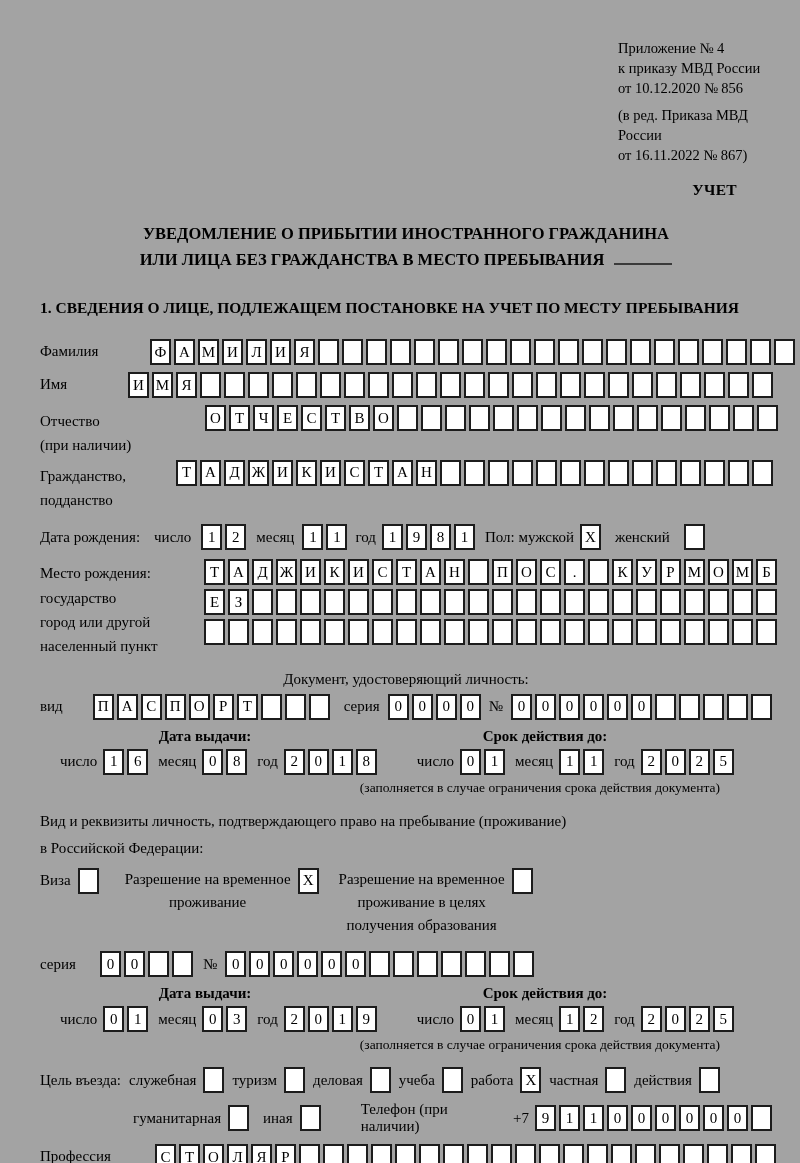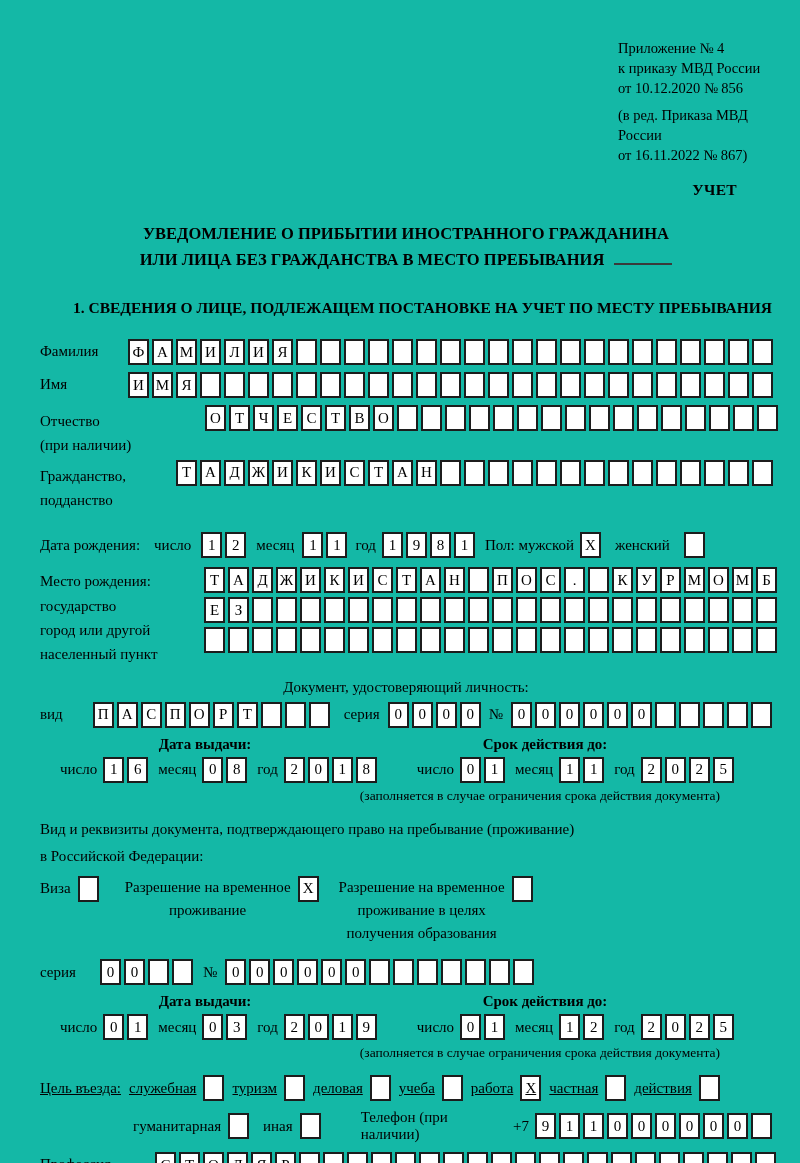--- a/index.html
+++ b/index.html
@@ -1,29 +1,29 @@
 <!DOCTYPE html>
 <html><head>
 <meta charset="utf-8">
 <style>
   html,body{margin:0;padding:0;background:#ffffff;}
   .page{
     width:800px;height:1163px;box-sizing:border-box;
     padding:38px 28px 10px 40px;
     font-family:"Liberation Serif","DejaVu Serif",serif;
-    font-size:15px;color:#000;background:#14b8a6;overflow:hidden;position:relative;
+    font-size:15px;color:#000;background:#a3a3a3;overflow:hidden;position:relative;
   }
   
   .annex{margin-left:578px;line-height:1.38;font-size:14.5px;}
   .annex .part2{margin-top:7px;}
   .forma{font-weight:bold;text-align:right;padding-right:35px;margin-top:16px;font-size:15.5px;letter-spacing:.3px;}
   
   .title{font-weight:bold;text-align:center;margin-top:22px;font-size:16.5px;line-height:1.55;}
   .blank-line{display:inline-block;width:58px;border-bottom:2px solid #3a3a3a;height:13px;margin-left:10px;}
-  .sec-heading{font-weight:bold;text-align:right;margin-top:27px;font-size:15.5px;}
+  .sec-heading{font-weight:bold;text-align:left;margin-top:27px;font-size:15.5px;}
   
   .row{display:flex;align-items:flex-start;margin-top:7px;}
   .label{flex:0 0 auto;padding-top:4px;}
   .cells{display:flex;gap:3px;flex:0 0 auto;}
   .cell{
     box-sizing:border-box;flex:0 0 auto;width:21px;height:26px;
     border:2px solid #1c1c1c;display:flex;align-items:center;justify-content:center;
     font-size:15px;line-height:1;background:#fff;
   }
   .stack{display:flex;flex-direction:column;gap:4px;}
@@ -40,21 +40,21 @@
   .date-row{display:flex;align-items:center;margin-top:4px;}
   .dgroup{display:flex;align-items:center;}
   .dgroup .txt{margin:0 6px 0 10px;}
   .dgroup .txt:first-child{margin-left:0;}
   .footnote{text-align:right;padding-right:52px;font-size:13.5px;margin-top:5px;}
   .intro{margin-top:12px;line-height:1.8;}
   .perm-row{display:flex;align-items:flex-start;margin-top:6px;}
   .perm-label{text-align:center;line-height:1.55;}
   .opt{display:flex;align-items:center;}
   .opt .cells{margin-left:7px;}
-  .purpose-row{display:flex;align-items:center;margin-top:14px;text-decoration:underline;}
+  .purpose-row{display:flex;align-items:center;margin-top:14px;}
 </style>
 </head>
 <body>
 
 <div class="page">
 
   <div class="annex">
     <div>Приложение № 4</div>
     <div>к приказу МВД России</div>
     <div>от 10.12.2020 № 856</div>
@@ -64,21 +64,21 @@
 
   <div class="forma">УЧЕТ</div>
 
   <div class="title">
     <div>УВЕДОМЛЕНИЕ О ПРИБЫТИИ ИНОСТРАННОГО ГРАЖДАНИНА</div>
     <div><span>ИЛИ ЛИЦА БЕЗ ГРАЖДАНСТВА В МЕСТО ПРЕБЫВАНИЯ</span><span class="blank-line"></span></div>
   </div>
 
   <div class="sec-heading">1. СВЕДЕНИЯ О ЛИЦЕ, ПОДЛЕЖАЩЕМ ПОСТАНОВКЕ НА УЧЕТ ПО МЕСТУ ПРЕБЫВАНИЯ</div>
 
-  <div class="row" style="margin-top:22px;">
+  <div class="row" style="margin-top:22px;gap:22px;">
     <div class="label w88">Фамилия</div>
     <div class="cells">
         <span class="cell">Ф</span>
         <span class="cell">А</span>
         <span class="cell">М</span>
         <span class="cell">И</span>
         <span class="cell">Л</span>
         <span class="cell">И</span>
         <span class="cell">Я</span>
         <span class="cell"></span>
@@ -197,21 +197,21 @@
         <span class="cell"></span>
         <span class="cell"></span>
         <span class="cell"></span>
         <span class="cell"></span>
         <span class="cell"></span>
         <span class="cell"></span>
         <span class="cell"></span>
       </div>
   </div>
 
-  <div class="inline" style="margin-top:20px;">
+  <div class="inline" style="margin-top:12px;">
     <span>Дата рождения:</span>
     <span class="g14">число</span>
     <span class="cells g10">
         <span class="cell">1</span>
         <span class="cell">2</span>
       </span>
     <span class="g10">месяц</span>
     <span class="cells g8">
         <span class="cell">1</span>
         <span class="cell">1</span>
@@ -401,21 +401,21 @@
           <span class="cell">2</span>
           <span class="cell">0</span>
           <span class="cell">2</span>
           <span class="cell">5</span>
         </span>
     </div>
   </div>
   <div class="footnote">(заполняется в случае ограничения срока действия документа)</div>
 
   <div class="intro">
-    <div>Вид и реквизиты документа, подтверждающего право на пребывание (проживание)</div>
+    <div>Вид и реквизиты личность, подтверждающего право на пребывание (проживание)</div>
     <div>в Российской Федерации:</div>
   </div>
 
   <div class="perm-row">
     <div class="opt">
       <span>Виза</span>
       <span class="cells">
           <span class="cell"></span>
         </span>
     </div>

